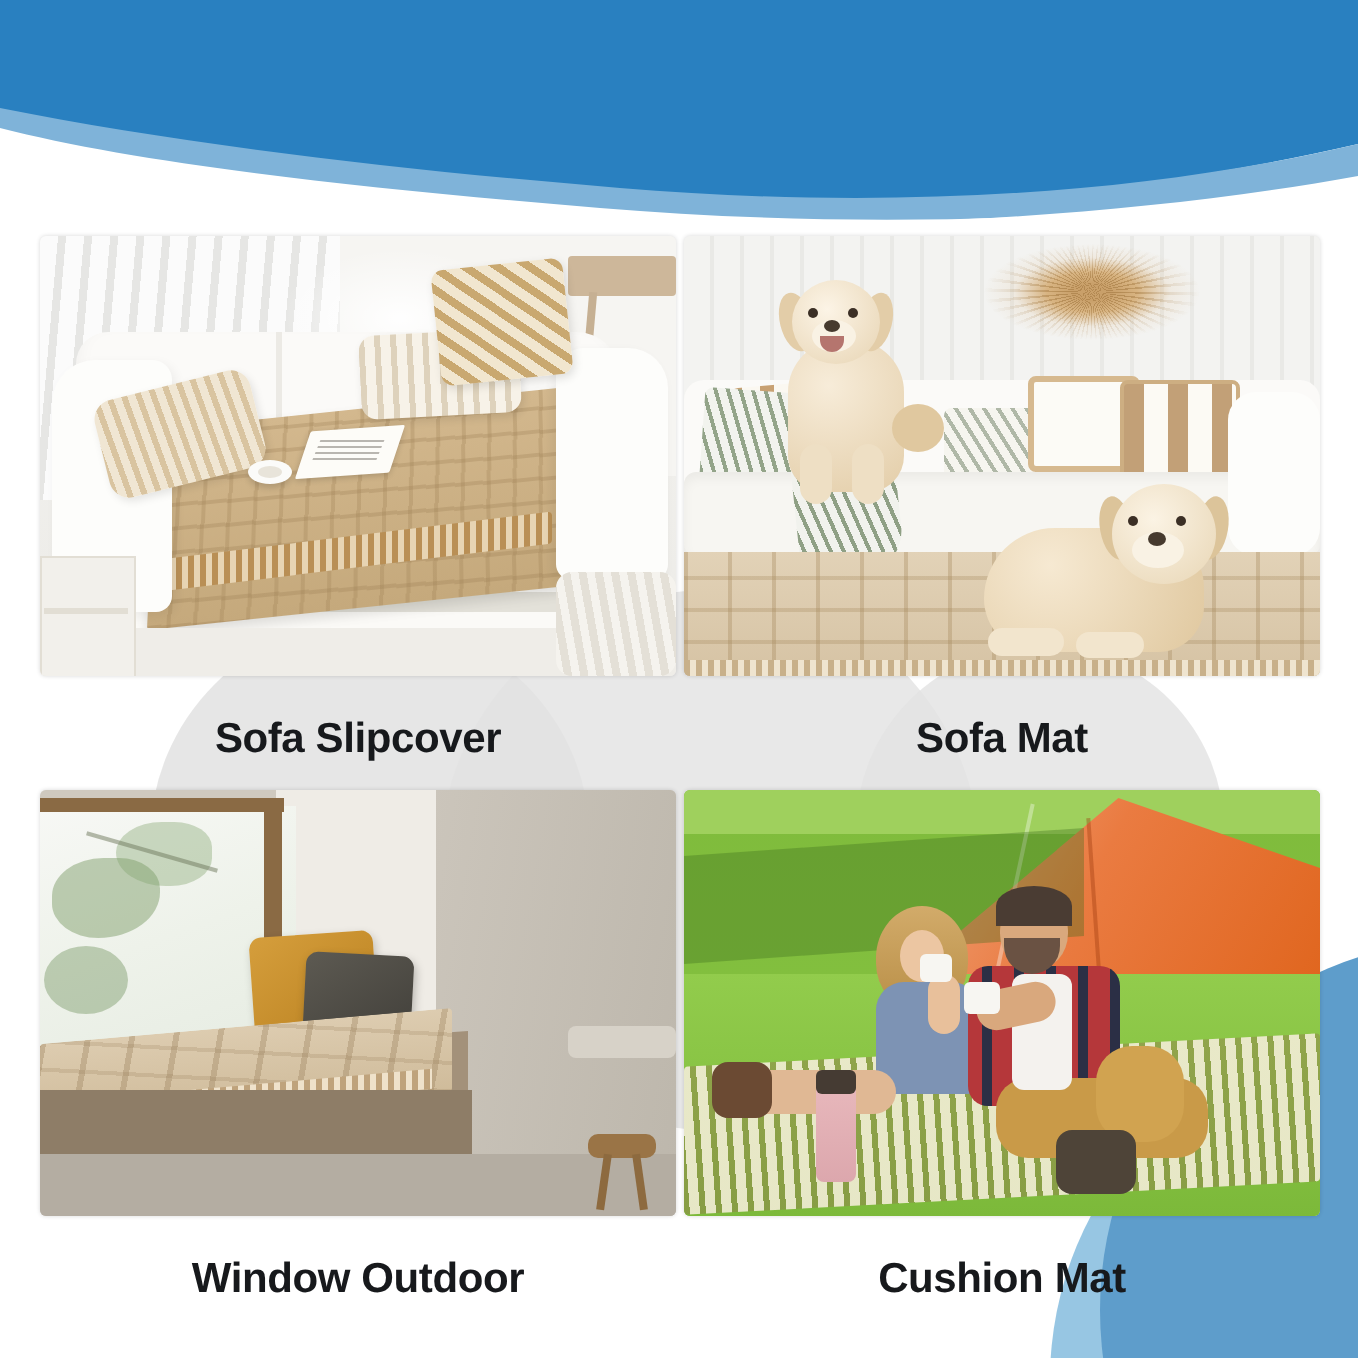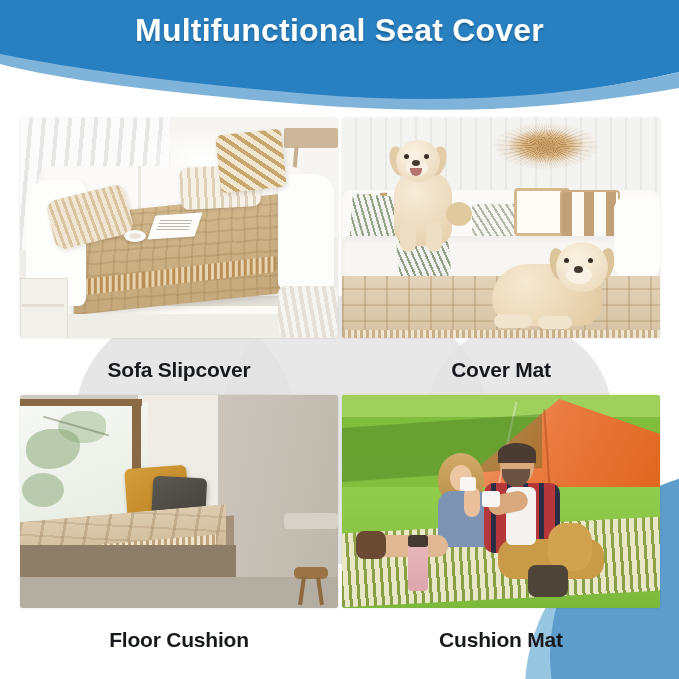--- a/index.html
+++ b/index.html
@@ -253,21 +253,20 @@
     <circle cx="735" cy="655" r="185" fill="#5e9dcb"></circle>
   </svg>
 
   <div class="header">
     <svg class="header-bg" width="679" height="118" viewBox="0 0 679 118" preserveAspectRatio="none">
       <path d="M0,0 L679,0 L679,118 L0,118 Z" fill="#2980c0"></path>
       <path d="M0,118 L679,118 L679,72 C540,104 420,106 300,96 C180,86 70,74 0,56 Z" fill="#ffffff"></path>
       <path d="M679,72 C560,100 430,104 310,94 C200,85 90,72 0,54 L0,70 C95,92 205,104 320,110 C450,116 580,106 679,88 Z" fill="#7fb3d9"></path>
       <path d="M0,118 L679,118 L679,92 C560,112 420,114 300,104 C180,94 70,82 0,64 Z" fill="#ffffff"></path>
     </svg>
-    <div class="header-title">Multifunctional Seat Cover</div>
   </div>
 
   <div class="grid">
 
     <div class="cell cell-0">
       <div class="thumb">
         <div class="scene s1">
           <div class="o blinds"></div>
             <div class="o wallR"></div>
             <div class="o winglow"></div>
@@ -331,21 +330,21 @@
             <div class="o dogB-earR"></div>
           <div class="o dogB-head"></div>
             <div class="o dogB-snout"></div>
           <div class="o dogB-nose"></div>
           <div class="o dogB-eyeL"></div>
             <div class="o dogB-eyeR"></div>
           <div class="o dogB-paw"></div>
             <div class="o dogB-paw2"></div>
         </div>
       </div>
-      <div class="caption">Cover Mat</div>
+      <div class="caption">Sofa Mat</div>
     </div>
 
     <div class="cell cell-2">
       <div class="thumb">
         <div class="scene s3">
           <div class="o wallR3"></div>
             <div class="o wallMid"></div>
           <div class="o window"></div>
           <div class="o leaf1"></div>
             <div class="o leaf2"></div>
@@ -360,21 +359,21 @@
           <div class="o cushion"></div>
             <div class="o cushEdge"></div>
           <div class="o sillFront"></div>
           <div class="o floor3"></div>
           <div class="o table"></div>
             <div class="o stool"></div>
           <div class="o stoolLeg1"></div>
             <div class="o stoolLeg2"></div>
         </div>
       </div>
-      <div class="caption">Floor Cushion</div>
+      <div class="caption">Window Outdoor</div>
     </div>
 
     <div class="cell cell-3">
       <div class="thumb">
         <div class="scene s4">
           <div class="o sky"></div>
           <div class="o tent"></div>
             <div class="o tentSeam"></div>
             <div class="o tentSeam2"></div>
           <div class="o grassDark"></div>

